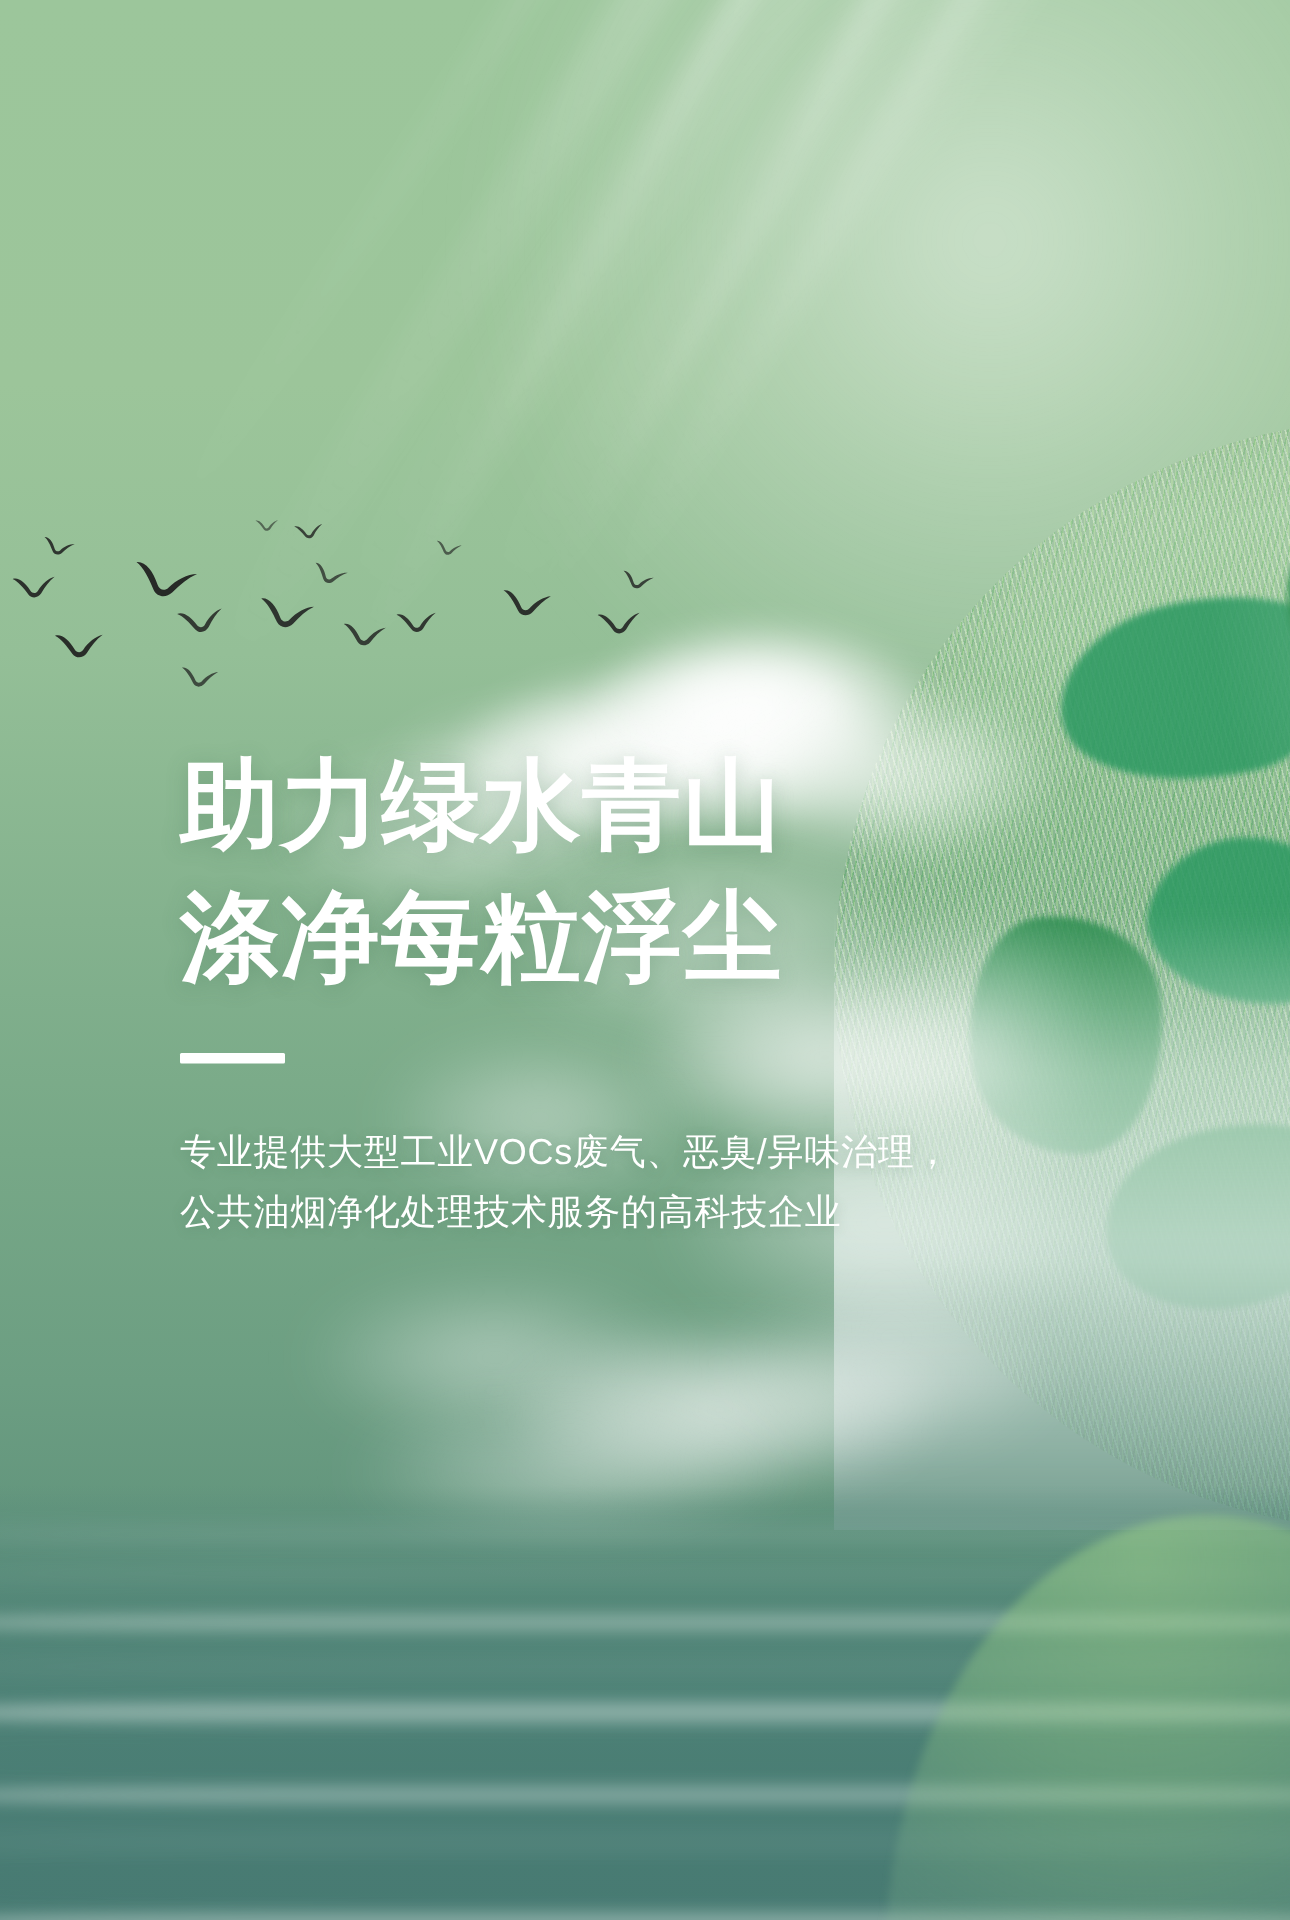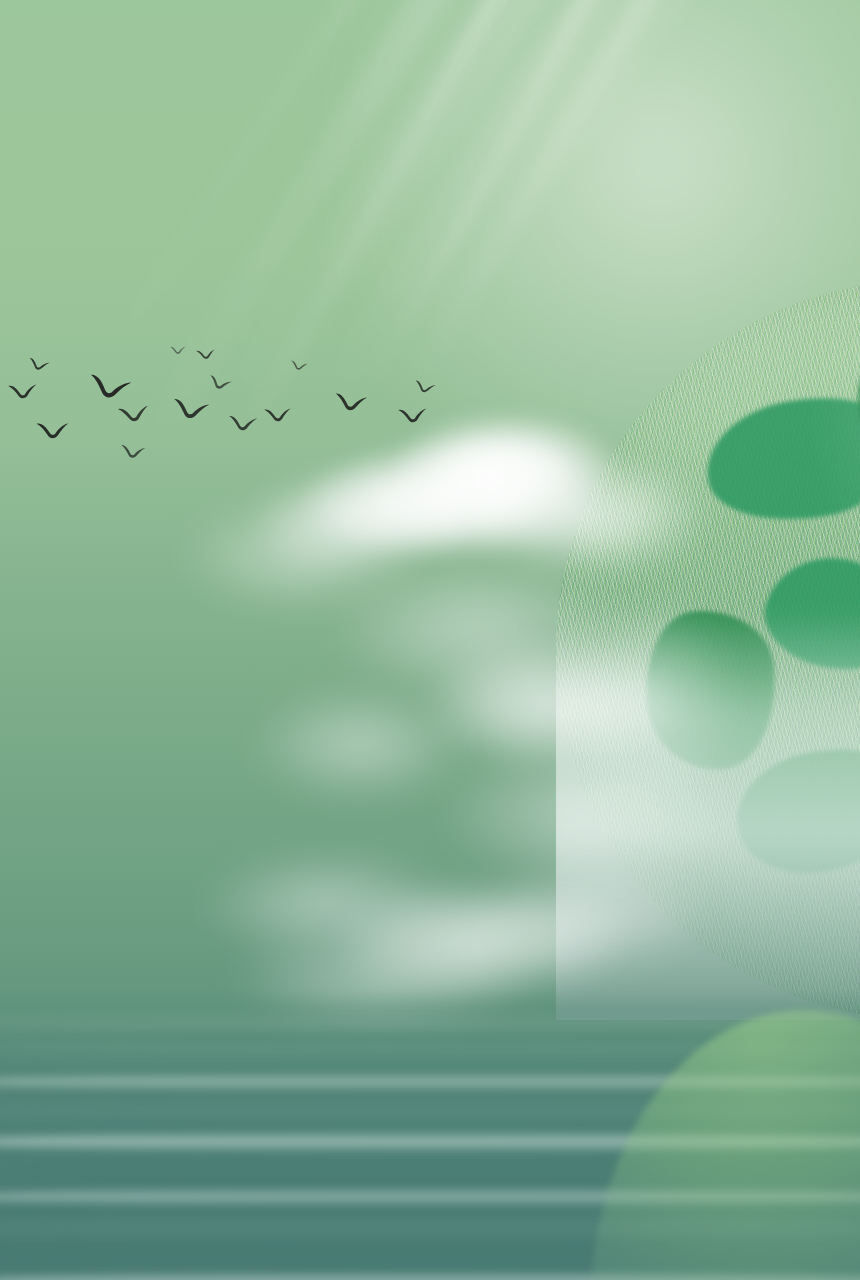--- a/index.html
+++ b/index.html
@@ -403,14 +403,21 @@
       <div class="wave dark" style="top: 176px; height: 12px; opacity: 0.35;"></div>
       <div class="wave" style="top: 198px; height: 18px; opacity: 0.68;"></div>
       <div class="wave dim" style="top: 232px; height: 12px; opacity: 0.42;"></div>
       <div class="wave dark" style="top: 256px; height: 16px; opacity: 0.3;"></div>
       <div class="wave" style="top: 282px; height: 20px; opacity: 0.75;"></div>
     </div>
   <div class="globe-reflect">
     <div class="globe-reflect-tex"></div>
   </div>
 
+  <div class="copy">
+    <div class="headline">助力绿水青山</div>
+    <div class="headline">涤净每粒浮尘</div>
+    <div class="rule"></div>
+    <div class="subcopy">专业提供大型工业VOCs废气、恶臭/异味治理，</div>
+    <div class="subcopy" style="margin-top:0">公共油烟净化处理技术服务的高科技企业</div>
+  </div>
 
 </div>
 
 </body></html>

